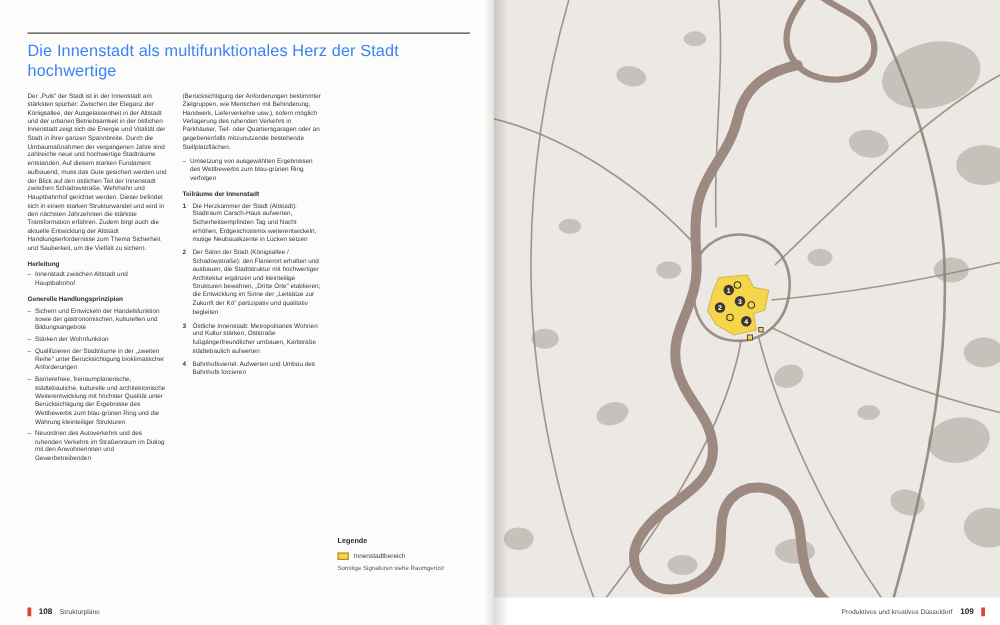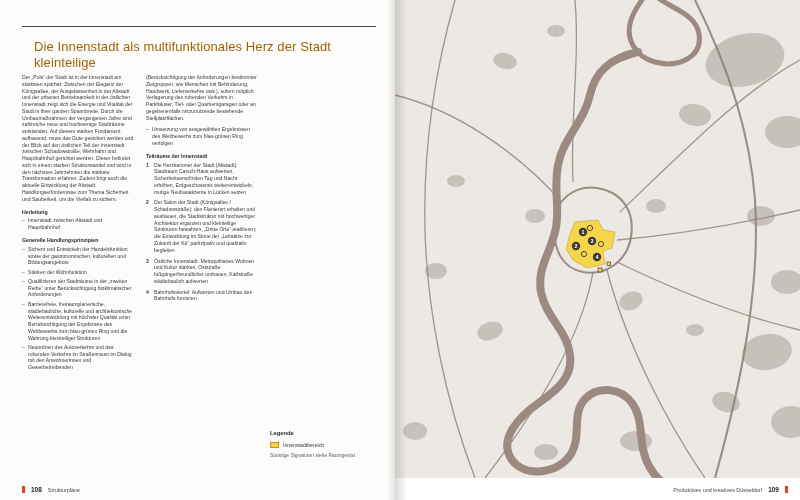--- a/index.html
+++ b/index.html
@@ -17,21 +17,21 @@
   .page-left{width:395px;background:#fcfcfb}
   .page-right{width:405px;background:#ffffff}
   .page-right::before{content:"";position:absolute;left:0;top:0;bottom:0;width:12px;
     background:linear-gradient(90deg,rgba(60,50,45,.18),rgba(60,50,45,0));z-index:6;pointer-events:none}
   .page-left::after{content:"";position:absolute;right:0;top:0;bottom:0;width:8px;
     background:linear-gradient(270deg,rgba(60,50,45,.12),rgba(60,50,45,0));z-index:6;pointer-events:none}
 
   
   .title-block{position:absolute;top:26px;left:22px;width:354px}
   .title-rule{border-top:1.3px solid #4a4a4a;margin-bottom:6px}
-  .page-title{margin:12px;font-size:13px;line-height:1.2;font-weight:500;color:#a16207;letter-spacing:.1px}
+  .page-title{margin:0;font-size:13px;line-height:1.2;font-weight:500;color:#3b82f6;letter-spacing:.1px}
 
   .columns{position:absolute;top:74px;left:22px;display:flex;gap:12px}
   .col{width:112px;font-size:5.1px;line-height:1.33;color:#3a3a3a}
   .col p{margin:0 0 5px 0}
   .col h3{margin:6px 0 2px 0;font-size:5.2px;font-weight:bold;color:#2c2c2c}
   ul.dash{list-style:none;margin:0 0 5px 0;padding:0}
   ul.dash li{position:relative;padding-left:6px;margin-bottom:2.5px}
   ul.dash li::before{content:"–";position:absolute;left:0;top:0}
   ol.numbered{list-style:none;margin:0;padding:0}
   ol.numbered li{display:flex;gap:3px;margin-bottom:4px}
@@ -66,21 +66,21 @@
 </head>
 <body>
 
 <div class="spread">
 
   <div class="page page-left">
 
     <div class="title-block">
       <div class="title-rule"></div>
       <h1 class="page-title"><span>Die Innenstadt als multifunktionales Herz der Stadt</span><br>
-      <span>kleinteilige</span></h1>
+      <span>hochwertige</span></h1>
     </div>
 
     <div class="columns">
 
       <div class="col">
         <p>Der „Puls“ der Stadt ist in der Innenstadt am stärksten spürbar: Zwischen der Eleganz der Königsallee, der Ausgelassenheit in der Altstadt und der urbanen Betriebsamkeit in der östlichen Innenstadt zeigt sich die Energie und Vitalität der Stadt in ihrer ganzen Spannbreite. Durch die Umbaumaßnahmen der vergangenen Jahre sind zahlreiche neue und hochwertige Stadträume entstanden. Auf diesem starken Fundament aufbauend, muss das Gute gesichert werden und der Blick auf den östlichen Teil der Innenstadt zwischen Schadowstraße, Wehrhahn und Hauptbahnhof gerichtet werden. Dieser befindet sich in einem starken Strukturwandel und wird in den nächsten Jahrzehnten die stärkste Transformation erfahren. Zudem birgt auch die aktuelle Entwicklung der Altstadt Handlungserfordernisse zum Thema Sicherheit und Sauberkeit, um die Vielfalt zu sichern.</p>
         <h3>Herleitung</h3>
         <ul class="dash">
             <li>Innenstadt zwischen Altstadt und Hauptbahnhof</li>
           </ul>

